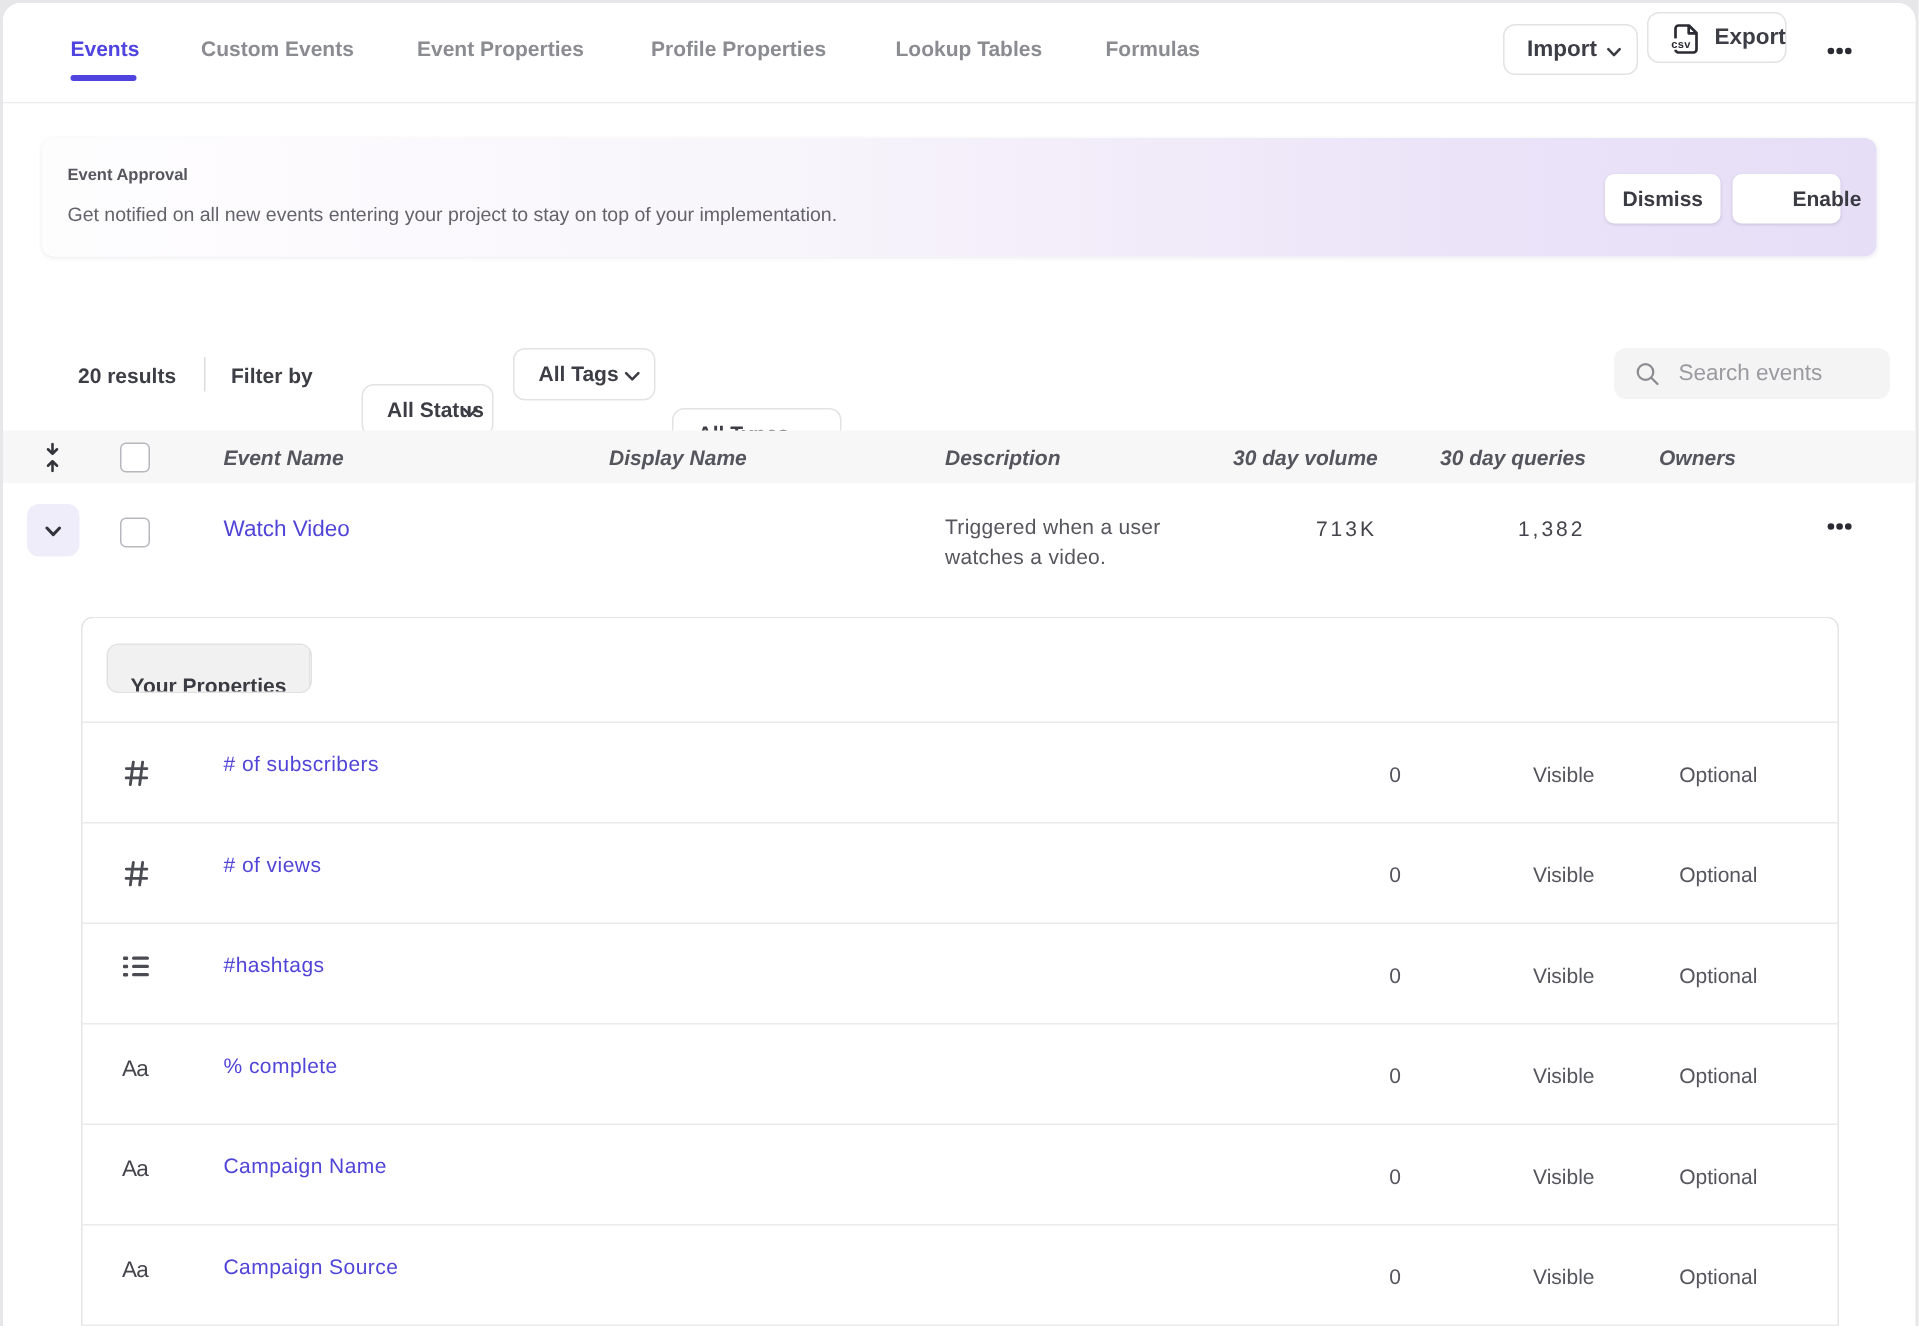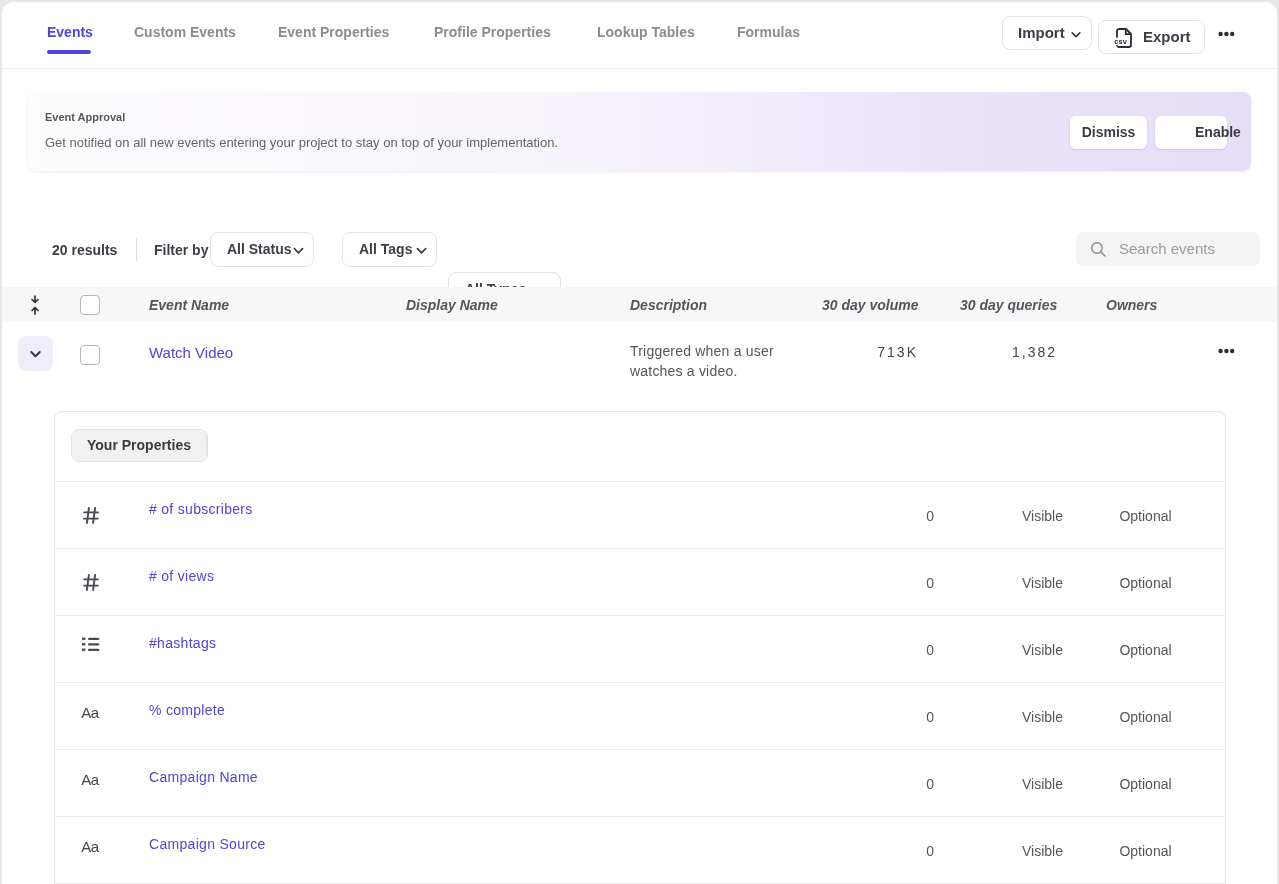--- a/index.html
+++ b/index.html
@@ -33,21 +33,21 @@
   .thead { position:absolute; left:2px; right:2px; top:287px; height:35px; background:#f7f7f8; }
   .th { position:absolute; font-size:14px; font-weight:bold; color:#55555e; top:297px; white-space:nowrap;font-style:italic; }
   .checkbox { position:absolute; width:20px; height:20px; background:#fff; border:1.5px solid #b7b7be; border-radius:4px; }
   .chevbtn { position:absolute; left:18px; top:336px; width:35px; height:35px; background:#f0edfa; border-radius:8px; }
   .link { color:#5145d8; }
   .num { letter-spacing:2px; color:#43434b; font-size:14px; }
 
   
   .panel { position:absolute; left:54px; top:411px; width:1172px; height:500px; border:1px solid #e5e5e7; border-bottom:none; border-radius:8px 8px 0 0; background:#fff; }
   .seggroup { position:absolute; left:16px; top:17px; height:33px; border:1px solid #e1e1e4; border-radius:8px; overflow:hidden; display:flex; }
-  .seg { font-size:14px; line-height:31px; padding:0 15px; font-weight:bold; }
+  .seg { font-size:14px; line-height:31px; padding:12px 15px; font-weight:bold; }
   .seg.on { background:#f1f1f2; color:#3a3a42; border-right:1px solid #e1e1e4; }
   .seg.off { color:#8e8e96; }
   .prow { position:absolute; left:0; width:1170px; height:67px; border-top:1px solid #eaeaec; }
   .picon { position:absolute; left:0; width:70px; top:0; height:67px; text-align:center; color:#45454d; }
   .pname { position:absolute; left:94px; top:19px; font-size:14px; letter-spacing:0.3px; }
   .pzero { position:absolute; left:794px; width:85px; top:26px; font-size:14px; color:#55555e; text-align:right; }
   .pvis  { position:absolute; left:945px; width:85px; top:26px; font-size:14px; color:#55555e; text-align:center; }
   .popt  { position:absolute; left:1048px; width:85px; top:26px; font-size:14px; color:#55555e; text-align:center; }
 </style>
 </head>
@@ -62,21 +62,21 @@
 <span class="tab" style="left:434px;">Profile Properties</span>
 <span class="tab" style="left:597px;">Lookup Tables</span>
 <span class="tab" style="left:737px;">Formulas</span>
 
 <div class="btn" style="left:1002px; top:16px; width:90px; height:34px;">
   <span style="position:absolute; left:15px; top:7px;">Import</span>
   <svg class="abs" style="left:68px; top:14px;" width="10" height="8" viewBox="0 0 10 8">
       <path d="M1.2 1.8 L5 5.7 L8.8 1.8" fill="none" stroke="#3d3d46" stroke-width="1.7" stroke-linecap="round" stroke-linejoin="round"></path>
     </svg>
 </div>
-<div class="btn" style="left:1098px; top:20px; width:107px; height:34px;">
+<div class="btn" style="left:1098px; top:8px; width:93px; height:34px;">
   <svg class="abs" style="left:13px; top:6px;" width="22" height="22" viewBox="0 0 22 22">
     <path d="M5 4 a2 2 0 0 1 2-2 h7 L19 7 V18 a2 2 0 0 1-2 2 h-10 a2 2 0 0 1-2-2 Z" fill="none" stroke="#2b2b33" stroke-width="1.8" stroke-linejoin="round"></path>
     <path d="M13.8 2.2 V7.2 H18.8" fill="none" stroke="#2b2b33" stroke-width="1.8" stroke-linejoin="round"></path>
     <rect x="1.6" y="10.6" width="12.6" height="7.6" fill="#fff"></rect>
     <text x="2.2" y="17" font-size="7.4" font-weight="bold" fill="#2b2b33" font-family="Liberation Sans" letter-spacing="0.2">csv</text>
   </svg>
   <span style="position:absolute; left:44px; top:7px;">Export</span>
 </div>
 <svg class="abs" style="left:1218px; top:31px;" width="17" height="6" viewBox="0 0 17 6">
   <circle cx="2.6" cy="3" r="2.2" fill="#2b2b33"></circle>
@@ -87,21 +87,21 @@
 <div class="banner">
   <h3>Event Approval</h3>
   <p>Get notified on all new events entering your project to stay on top of your implementation.</p>
   <div class="wbtn" style="left:1042px; width:77px;">Dismiss</div>
   <div class="wbtn" style="left:1127px; width:72px;padding-left:40px;">Enable</div>
 </div>
 
 <span class="f-text" style="left:52px; top:242px;">20 results</span>
 <div class="abs" style="left:136px; top:238px; width:1px; height:23px; background:#dcdcde;"></div>
 <span class="f-text" style="left:154px; top:242px;">Filter by</span>
-<div class="drop" style="left:210px; width:104px;">All Status
+<div class="drop" style="left:241px; width:88px;margin-top:24px;">All Status
   <svg class="abs" style="right:9px; top:14px;" width="11" height="8" viewBox="0 0 11 8">
       <path d="M1.4 1.7 L5.5 5.9 L9.6 1.7" fill="none" stroke="#3d3d46" stroke-width="1.7" stroke-linecap="round" stroke-linejoin="round"></path>
     </svg>
 </div>
 <div class="drop" style="left:342px; width:95px;">All Tags
   <svg class="abs" style="right:9px; top:14px;" width="11" height="8" viewBox="0 0 11 8">
       <path d="M1.4 1.7 L5.5 5.9 L9.6 1.7" fill="none" stroke="#3d3d46" stroke-width="1.7" stroke-linecap="round" stroke-linejoin="round"></path>
     </svg>
 </div>
 <div class="drop" style="left:448px; width:113px;margin-top:40px;">All Types

